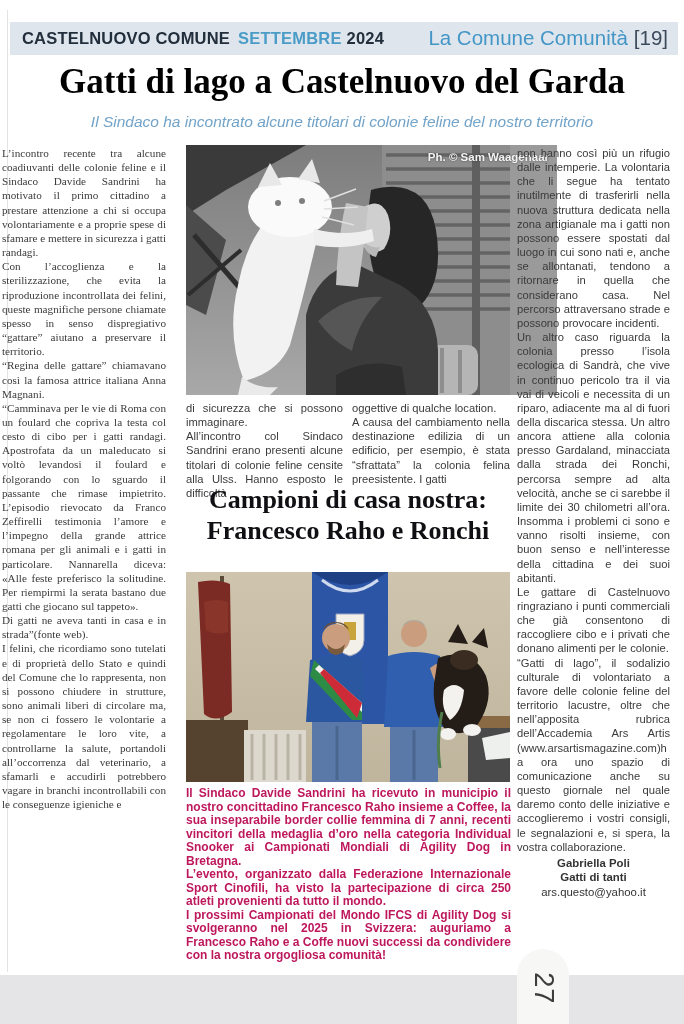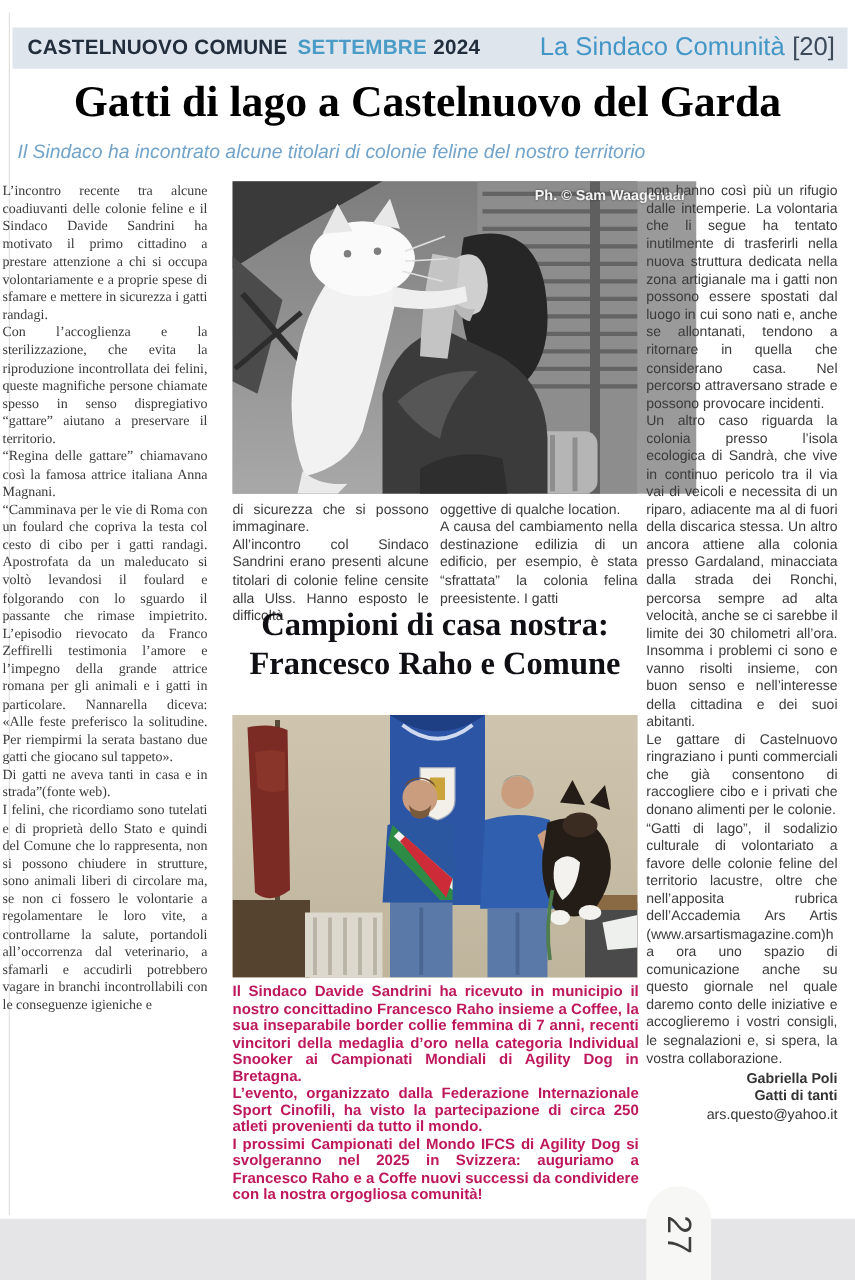--- a/index.html
+++ b/index.html
@@ -11,30 +11,30 @@
   
   .hdr{position:absolute;left:10px;top:22px;width:668px;height:33px;background:#dee5ed;}
   .hdr-left{position:absolute;left:12px;top:7px;font-weight:bold;font-size:16.5px;letter-spacing:.2px;color:#222e3c;white-space:nowrap;}
   .hdr-month{color:#4a9cc7;margin-left:8px;}
   .hdr-year{color:#222e3c;margin-left:5px;}
   .hdr-right{position:absolute;right:10px;top:4px;font-size:20.5px;color:#4496c6;white-space:nowrap;}
   .hdr-pageref{color:#3c4a5a;margin-left:6px;}
   
   .title{position:absolute;left:14px;top:62px;width:656px;text-align:center;
     font-family:"Liberation Serif",serif;font-weight:bold;font-size:35px;color:#000000;white-space:nowrap;}
-  .subtitle{position:absolute;left:14px;top:113px;width:656px;text-align:left;
+  .subtitle{position:absolute;left:14px;top:113px;width:656px;text-align:center;
     font-style:italic;font-size:15.5px;color:#72a3c8;}
   
   .bodytxt{font-size:11.2px;line-height:14.15px;text-align:justify;color:#3a3a3a;
     white-space:pre-line;hyphens:auto;overflow-wrap:break-word;}
   .col1{position:absolute;left:2px;top:146px;width:164px;font-family:Liberation Serif, serif;}
   .midL{position:absolute;left:186px;top:401px;width:157px;}
   .midR{position:absolute;left:352px;top:401px;width:158px;}
   .col3{position:absolute;left:517px;top:146px;width:153px;}
-  .sig{margin-top:2px;text-align:right;font-size:11.4px;line-height:14.5px;color:#333;}
+  .sig{margin-top:2px;text-align:center;font-size:11.4px;line-height:14.5px;color:#333;}
   .sig .b{font-weight:bold;}
   
   .photo1{position:absolute;left:186px;top:145px;width:371px;height:250px;background:#9a9a9a;}
   .photo1 svg,.photo2 svg{display:block;}
   .credit{position:absolute;right:8px;top:6px;font-size:11.5px;font-weight:bold;color:#f4f4f4;
     text-shadow:0 0 2px rgba(0,0,0,.55);}
   .title2{position:absolute;left:186px;top:484px;width:324px;text-align:center;
     font-family:"Liberation Serif",serif;font-weight:bold;font-size:26px;line-height:31px;color:#101014;}
   .photo2{position:absolute;left:186px;top:572px;width:324px;height:210px;background:#cdc3b0;}
   .caption2{position:absolute;left:186px;top:787px;width:325px;
@@ -49,21 +49,21 @@
 </head>
 <body>
 
 <div class="edge-line"></div>
 
 <div class="hdr">
   <div class="hdr-left">
     <span>CASTELNUOVO COMUNE</span><span class="hdr-month">SETTEMBRE</span><span class="hdr-year">2024</span>
   </div>
   <div class="hdr-right">
-    <span>La Sindaco Comunità</span><span class="hdr-pageref">[20]</span>
+    <span>La Comune Comunità</span><span class="hdr-pageref">[19]</span>
   </div>
 </div>
 
 <div class="title">Gatti di lago a Castelnuovo del Garda</div>
 <div class="subtitle">Il Sindaco ha incontrato alcune titolari di colonie feline del nostro territorio</div>
 
 <div class="bodytxt col1">L’incontro recente tra alcune coadiuvanti delle colonie feline e il Sindaco Davide Sandrini ha motivato il primo cittadino a prestare attenzione a chi si occupa volontariamente e a proprie spese di sfamare e mettere in sicurezza i gatti randagi.
 Con l’accoglienza e la sterilizzazione, che evita la riproduzione incontrollata dei felini, queste magnifiche persone chiamate spesso in senso dispregiativo “gattare” aiutano a preservare il territorio.
 “Regina delle gattare” chiamavano così la famosa attrice italiana Anna Magnani.
 “Camminava per le vie di Roma con un foulard che copriva la testa col cesto di cibo per i gatti randagi. Apostrofata da un maleducato si voltò levandosi il foulard e folgorando con lo sguardo il passante che rimase impietrito. L’episodio rievocato da Franco Zeffirelli testimonia l’amore e l’impegno della grande attrice romana per gli animali e i gatti in particolare. Nannarella diceva: «Alle feste preferisco la solitudine. Per riempirmi la serata bastano due gatti che giocano sul tappeto».
@@ -136,21 +136,21 @@
   <span class="credit">Ph. © Sam Waagenaar</span>
 </div>
 
 <div class="bodytxt midL">di sicurezza che si possono immaginare.
 All’incontro col Sindaco Sandrini erano presenti alcune titolari di colonie feline censite alla Ulss. Hanno esposto le difficoltà</div>
 <div class="bodytxt midR">oggettive di qualche location.
 A causa del cambiamento nella destinazione edilizia di un edificio, per esempio, è stata “sfrattata” la colonia felina preesistente. I gatti</div>
 
 <div class="title2">
   <div>Campioni di casa nostra:</div>
-  <div>Francesco Raho e Comune</div>
+  <div>Francesco Raho e Ronchi</div>
 </div>
 
 <div class="photo2">
   <svg width="324" height="210" viewBox="0 0 324 210" xmlns="http://www.w3.org/2000/svg">
     <defs>
       <linearGradient id="wall2" x1="0" y1="0" x2="0" y2="1">
         <stop offset="0" stop-color="#cfc5ae"></stop>
           <stop offset="1" stop-color="#bfb49c"></stop>
       </linearGradient>
     </defs>

